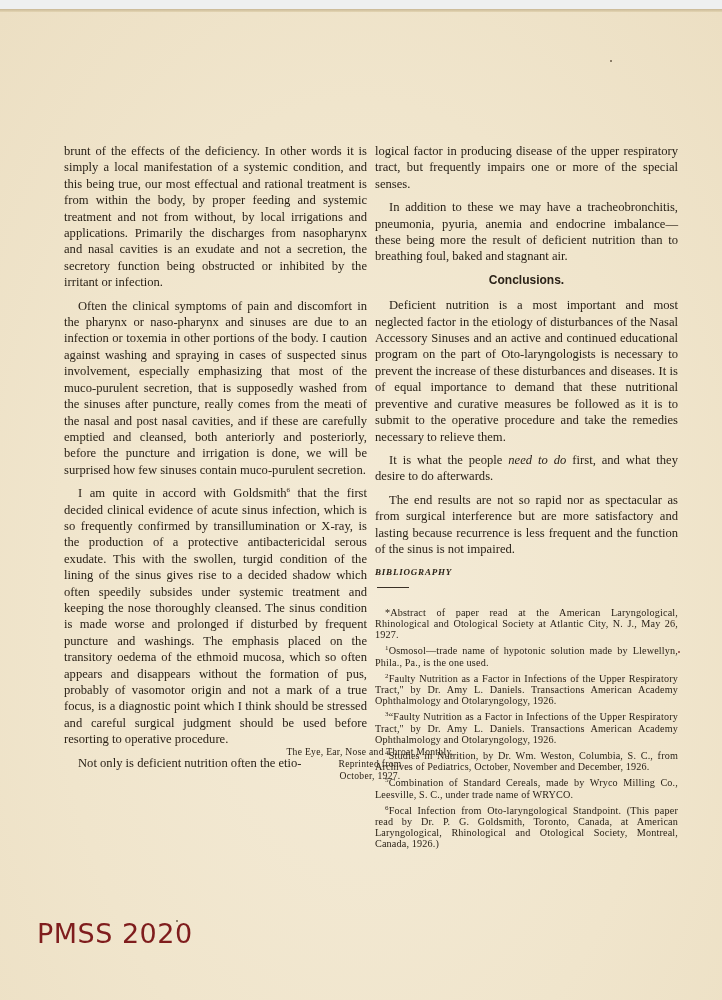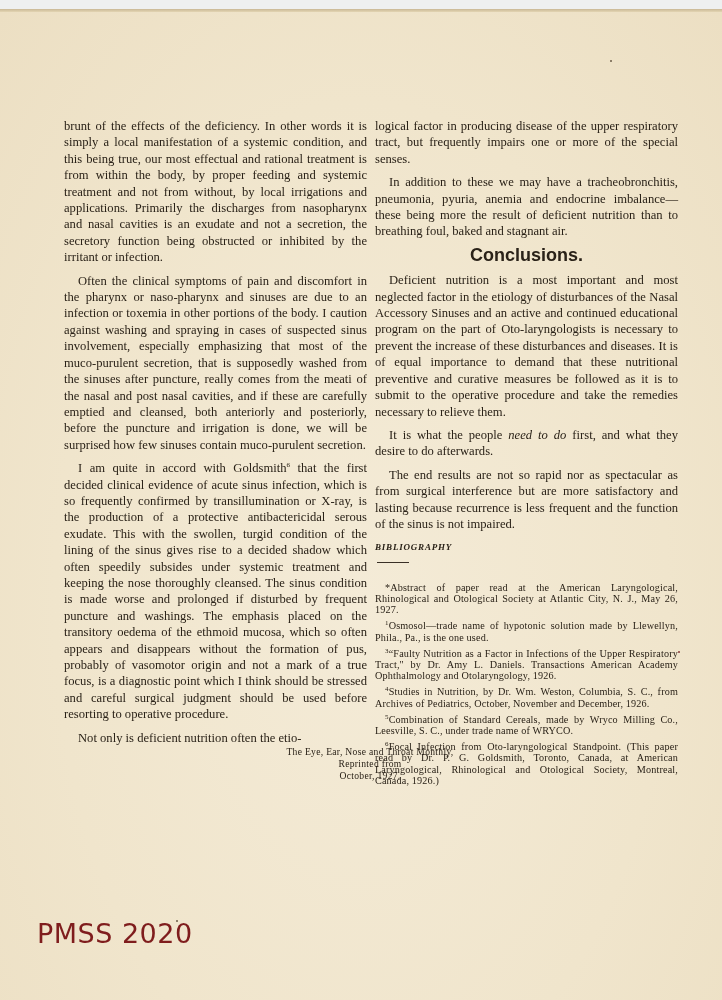--- a/index.html
+++ b/index.html
@@ -23,24 +23,24 @@
     background: radial-gradient(ellipse at 50% 60%, #f4ebd7 0%, #f0e5cc 60%, #ecdfc3 100%);
   }
   .col {
     position: absolute; top: 118px; width: 303px;
     font-size: 12.6px; line-height: 16.4px;
     text-align: justify;
   }
   .col-left { left: 64px; }
   .col-right { left: 375px; }
   .col p { margin: 0 0 7px 0; text-indent: 14px; hyphens: manual; }
-  .col p.noindent { text-indent: 0; }
+  .col p.noindent { text-indent: 0; margin-top: 25px; }
   .heading {
     font-family: "Liberation Sans", "DejaVu Sans", sans-serif;
-    font-weight: bold; font-size: 18px; text-align: center;
+    font-weight: bold; font-size: 12px; text-align: center;
     margin: 6px 0 9px 0;
   }
   .biblio-title {
     font-size: 9px; letter-spacing: 0.8px; 
     margin: 2px 0 6px 0; font-weight: bold; font-style: italic;
   }
   .rule { width: 32px; height: 1px; background: #3a3026; margin: 2px 0 6px 2px; }
   .refs { font-size: 10.2px; line-height: 11.2px; letter-spacing: 0.15px; margin-top: 19px; }
   .refs p { margin: 0 0 5px 0; text-indent: 10px; }
   sup { font-size: 7px; vertical-align: super; line-height: 0; }
@@ -78,20 +78,21 @@
   <p>In addition to these we may have a tracheo­bronchitis, pneumonia, pyuria, anemia and endo­crine imbalance—these being more the result of deficient nutrition than to breathing foul, baked and stagnant air.</p>
   <div class="heading">Conclusions.</div>
   <p>Deficient nutrition is a most important and most neglected factor in the etiology of disturb­ances of the Nasal Accessory Sinuses and an active and continued educational program on the part of Oto-laryngologists is necessary to prevent the increase of these disturbances and diseases.  It is of equal importance to demand that these nu­tritional preventive and curative measures be fol­lowed as it is to submit to the operative procedure and take the remedies necessary to relieve them.</p>
   <p><span>It is what the people </span><em>need to do</em><span> first, and what they desire to do afterwards.</span></p>
   <p>The end results are not so rapid nor as spec­tacular as from surgical interference but are more satisfactory and lasting because recurrence is less frequent and the function of the sinus is not impaired.</p>
   <div class="biblio-title">BIBLIOGRAPHY</div>
   <div class="rule"></div>
   <div class="refs">
     <p><span>*</span><span>Abstract of paper read at the American Laryngologi­cal, Rhinological and Otological Society at Atlantic City, N. J., May 26, 1927.</span></p>
     <p><sup>1</sup><span>Osmosol—trade name of hypotonic solution made by Llewellyn, Phila., Pa., is the one used.</span></p>
+    <p><sup>2</sup><span>Faulty Nutrition as a Factor in Infections of the Upper Respiratory Tract," by Dr. Amy L. Daniels. Trans­actions American Academy Ophthalmology and Otolaryn­gology, 1926.</span></p>
     <p><sup>3</sup><span>“Faulty Nutrition as a Factor in Infections of the Upper Respiratory Tract," by Dr. Amy L. Daniels. Transactions American Academy Ophthalmology and Otolaryngology, 1926.</span></p>
     <p><sup>4</sup><span>Studies in Nutrition, by Dr. Wm. Weston, Columbia, S. C., from Archives of Pediatrics, October, November and December, 1926.</span></p>
     <p><sup>5</sup><span>Combination of Standard Cereals, made by Wryco Milling Co., Leesville, S. C., under trade name of WRYCO.</span></p>
     <p><sup>6</sup><span>Focal Infection from Oto-laryngological Standpoint. (This paper read by Dr. P. G. Goldsmith, Toronto, Can­ada, at American Laryngological, Rhinological and Oto­logical Society, Montreal, Canada, 1926.)</span></p>
   </div>
 </div>
 
 <div class="reprint">
   <div>The Eye, Ear, Nose and Throat Monthly,</div>
   <div>Reprinted from</div>

